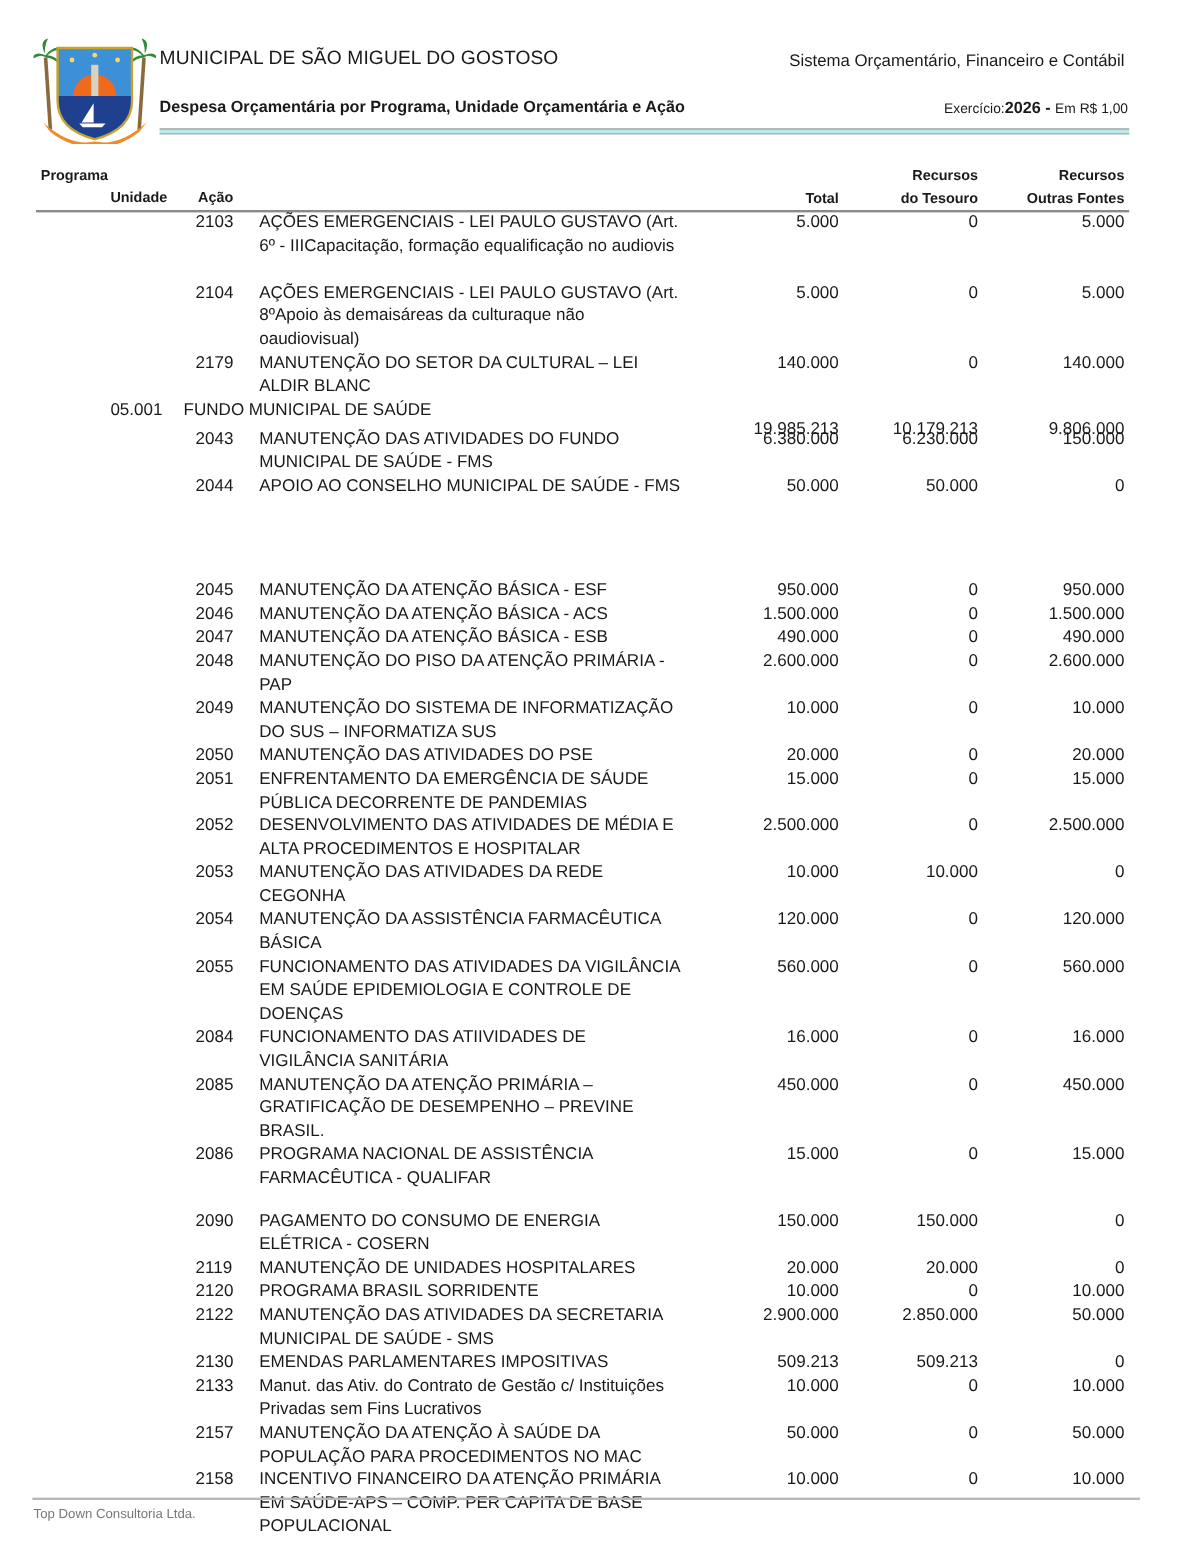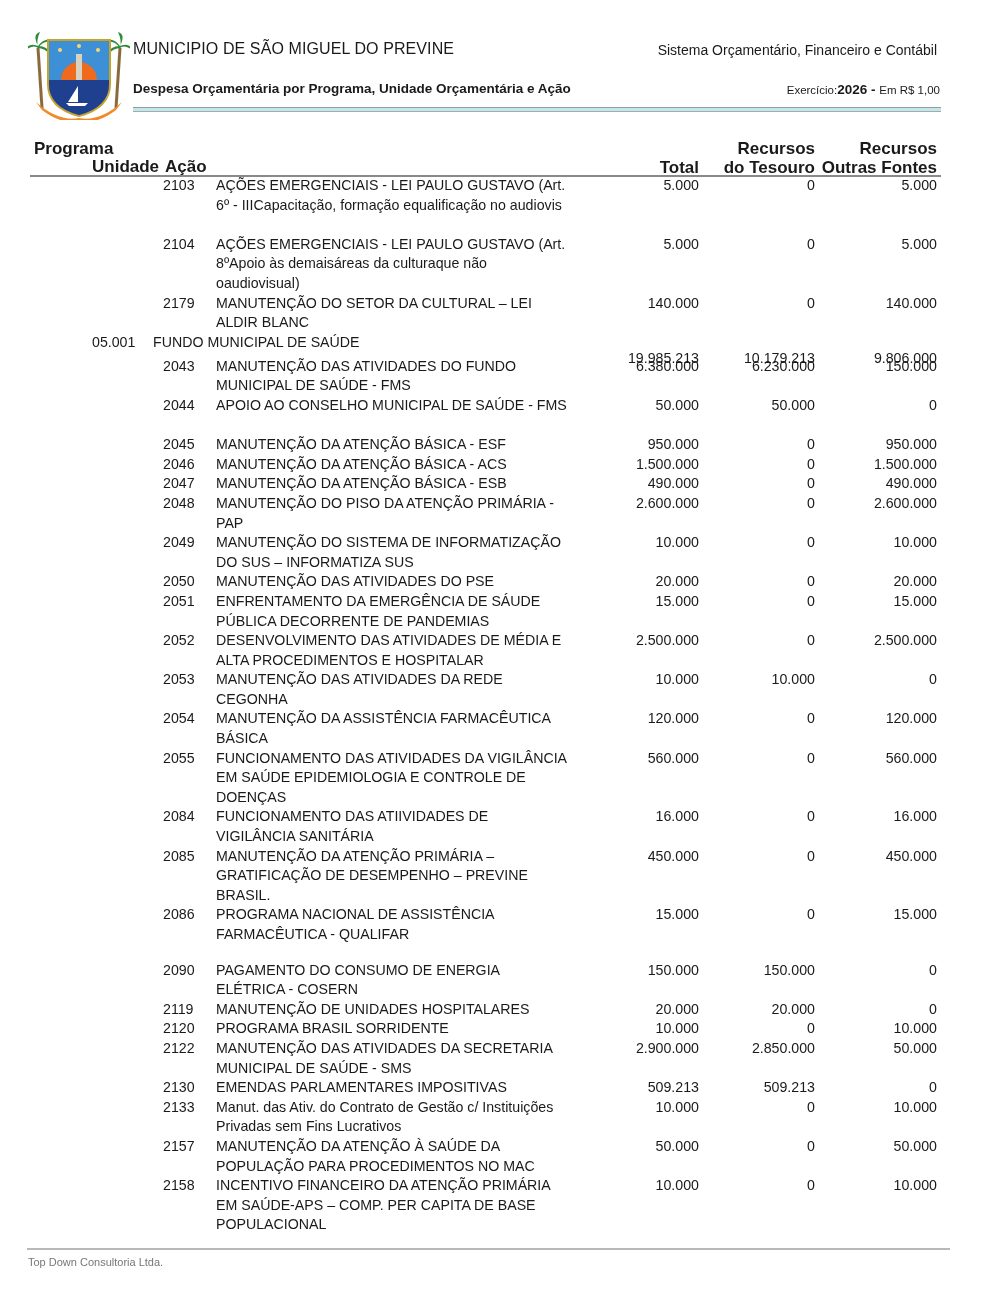--- a/index.html
+++ b/index.html
@@ -9,21 +9,21 @@
   .header { position: absolute; left: 0; top: 0; width: 1000px; height: 130px; }
   .logo { position: absolute; left: 28px; top: 28px; width: 102px; height: 92px; }
   .muni-title { position: absolute; left: 133px; top: 40px; font-size: 16px; letter-spacing: 0.1px; }
   .sys-title { position: absolute; right: 63px; top: 42px; font-size: 14px; }
   .report-title { position: absolute; left: 133px; top: 81px; font-size: 13.5px; font-weight: bold; text-align: center; }
   .exercicio { position: absolute; right: 60px; top: 82px; font-size: 11.5px; }
   .exercicio .yr { font-weight: bold; font-size: 13.5px; }
   .exercicio .dash { font-weight: bold; font-size: 13.5px; }
   .header-rule { position: absolute; left: 133px; top: 107px; width: 808px; height: 5px; background: #bfe8ea; border-top: 1px solid #9a9a9a; border-bottom: 1px solid #a9a9a9; }
 
-  .colhead { position: absolute; top: 136px; left: 0; width: 1000px; height: 42px; font-weight: bold; font-size: 17px; }
+  .colhead { position: absolute; top: 136px; left: 0; width: 1000px; height: 42px; font-weight: bold; font-size: 12px; }
   .colhead span { position: absolute; }
   .head-rule { position: absolute; left: 30px; top: 175px; width: 911px; height: 2px; background: #8a8a8a; }
 
   .rows { position: absolute; left: 0; top: 176px; width: 1000px; }
   .row { position: relative; width: 1000px; font-size: 14.2px; line-height: 19.6px; }
   .row .unid { position: absolute; left: 92px; top: 0; }
   .row .unidname { position: absolute; left: 153px; top: 0; }
   .row .code { position: absolute; left: 163px; top: 0; }
   .row .desc { position: absolute; left: 216px; top: 0; width: 352px; }
   .row .num { position: absolute; text-align: right; top: 0; width: 140px; }
@@ -59,21 +59,21 @@
     <path d="M33 52 A18 18 0 0 1 69 52 Z" fill="#f06a1e"></path>
     <rect x="48" y="26" width="6" height="26" fill="#d8d2c0"></rect>
     <circle cx="32" cy="22" r="2" fill="#f5d76e"></circle>
     <circle cx="51" cy="18" r="2" fill="#f5d76e"></circle>
     <circle cx="70" cy="22" r="2" fill="#f5d76e"></circle>
     <path d="M50 58 L50 74 L40 74 Z" fill="#ffffff"></path>
     <path d="M38 75 L60 75 L57 78 L41 78 Z" fill="#ffffff"></path>
 
     <path d="M8 74 Q30 94 51 90 Q72 94 94 74 L88 82 Q70 96 51 94 Q32 96 14 82 Z" fill="#f08a2a"></path>
   </svg>
-  <div class="muni-title">MUNICIPIO DE SÃO MIGUEL DO PREVINE</div>
+  <div class="muni-title">MUNICIPAL DE SÃO MIGUEL DO GOSTOSO</div>
   <div class="sys-title">Sistema Orçamentário, Financeiro e Contábil</div>
   <div class="report-title">Despesa Orçamentária por Programa, Unidade Orçamentária e Ação</div>
   <div class="exercicio"><span>Exercício:</span><span class="yr">2026</span><span class="dash"> - </span><span>Em R$ 1,00</span></div>
   <div class="header-rule"></div>
 </div>
 
 <div class="colhead">
   <span style="left:34px; top:3px;">Programa</span>
   <span style="left:92px; top:21px;">Unidade</span>
   <span style="left:165px; top:21px;">Ação</span>
@@ -121,21 +121,21 @@
       <div class="num tes">6.230.000</div>
       <div class="num out">150.000</div>
     </div>
     <div class="row" style="height: 39.2px;">
       <div class="code">2044</div>
       <div class="desc">APOIO AO CONSELHO MUNICIPAL DE SAÚDE - FMS</div>
       <div class="num total">50.000</div>
       <div class="num tes">50.000</div>
       <div class="num out">0</div>
     </div>
-    <div class="row" style="height: 19.6px;">
+    <div class="row" style="height: 19.6px; margin-top: 48px;">
       <div class="code">2045</div>
       <div class="desc">MANUTENÇÃO DA ATENÇÃO BÁSICA - ESF</div>
       <div class="num total">950.000</div>
       <div class="num tes">0</div>
       <div class="num out">950.000</div>
     </div>
     <div class="row" style="height: 19.6px;">
       <div class="code">2046</div>
       <div class="desc">MANUTENÇÃO DA ATENÇÃO BÁSICA - ACS</div>
       <div class="num total">1.500.000</div>

